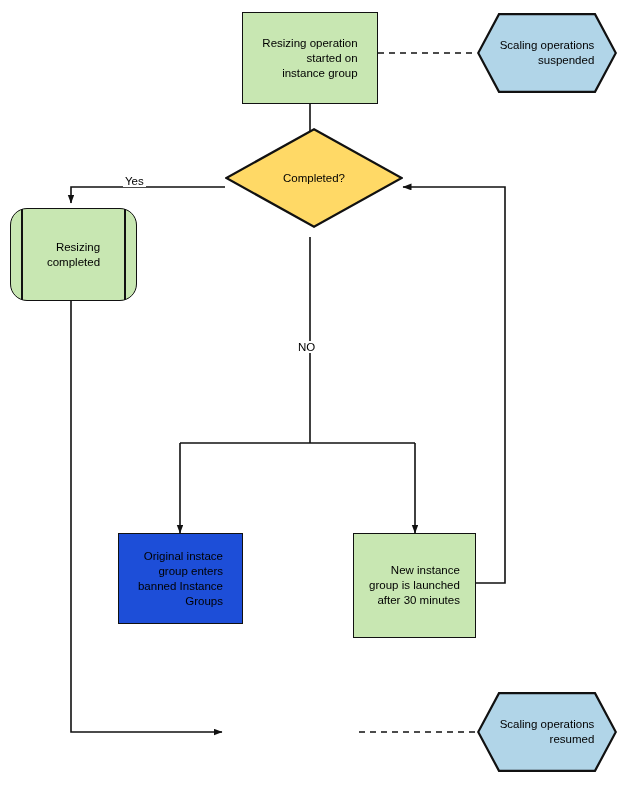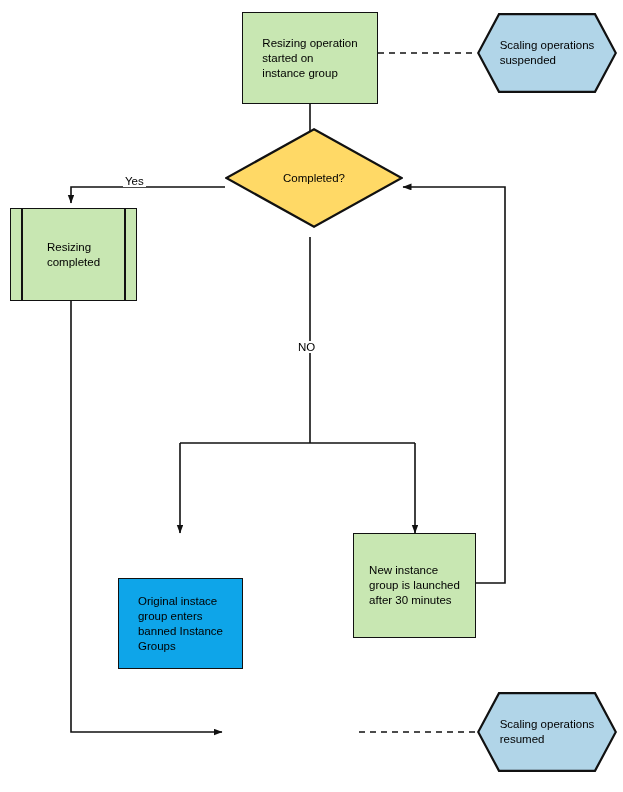--- a/index.html
+++ b/index.html
@@ -23,37 +23,37 @@
     top: 0;
     width: 623px;
     height: 792px;
   }
   .node {
     position: absolute;
     box-sizing: border-box;
     display: flex;
     align-items: center;
     justify-content: center;
-    text-align: left;
+    text-align: right;
     color: #000000;
     font-size: 11.5px;
     line-height: 15px;
     z-index: 5;
   }
   .node .label {
     display: block;
     white-space: pre-line;
     padding: 0 6px;
   }
   
   .proc {
     border: 1.6px solid #111111;
   }
   .fill-green { background: #c8e7b2; }
-  .fill-red   { background: #0ea5e9; margin-top: 45px; }
+  .fill-red   { background: #1d4ed8; }
   
   .predef {
     border: 1.6px solid #111111;
     background: #c8e7b2;
   }
   .predef .bar {
     position: absolute;
     top: 0;
     bottom: 0;
     width: 1.6px;
@@ -154,21 +154,21 @@
 suspended</span>
   </div>
 
   <div class="node diamond" style="left:225px; top:128px; width:178px; height:100px;">
     <svg class="shape" viewBox="0 0 178 100" preserveAspectRatio="none">
       <polygon points="89,1.3 176.7,50 89,98.7 1.3,50" fill="#ffd966" stroke="#111111" stroke-width="2.2"></polygon>
     </svg>
     <span class="label">Completed?</span>
   </div>
 
-  <div class="node predef" style="left:10px; top:208px; width:127px; height:93px;">
+  <div class="node predef" style="left:10px; top:208px; width:127px; height:93px;border-radius:17px;">
     <span class="bar left"></span>
     <span class="bar right"></span>
     <span class="label">Resizing
 completed</span>
   </div>
 
   <div class="node proc fill-red" style="left:118px; top:533px; width:125px; height:91px;">
     <span class="label">Original instace
 group enters
 banned Instance

